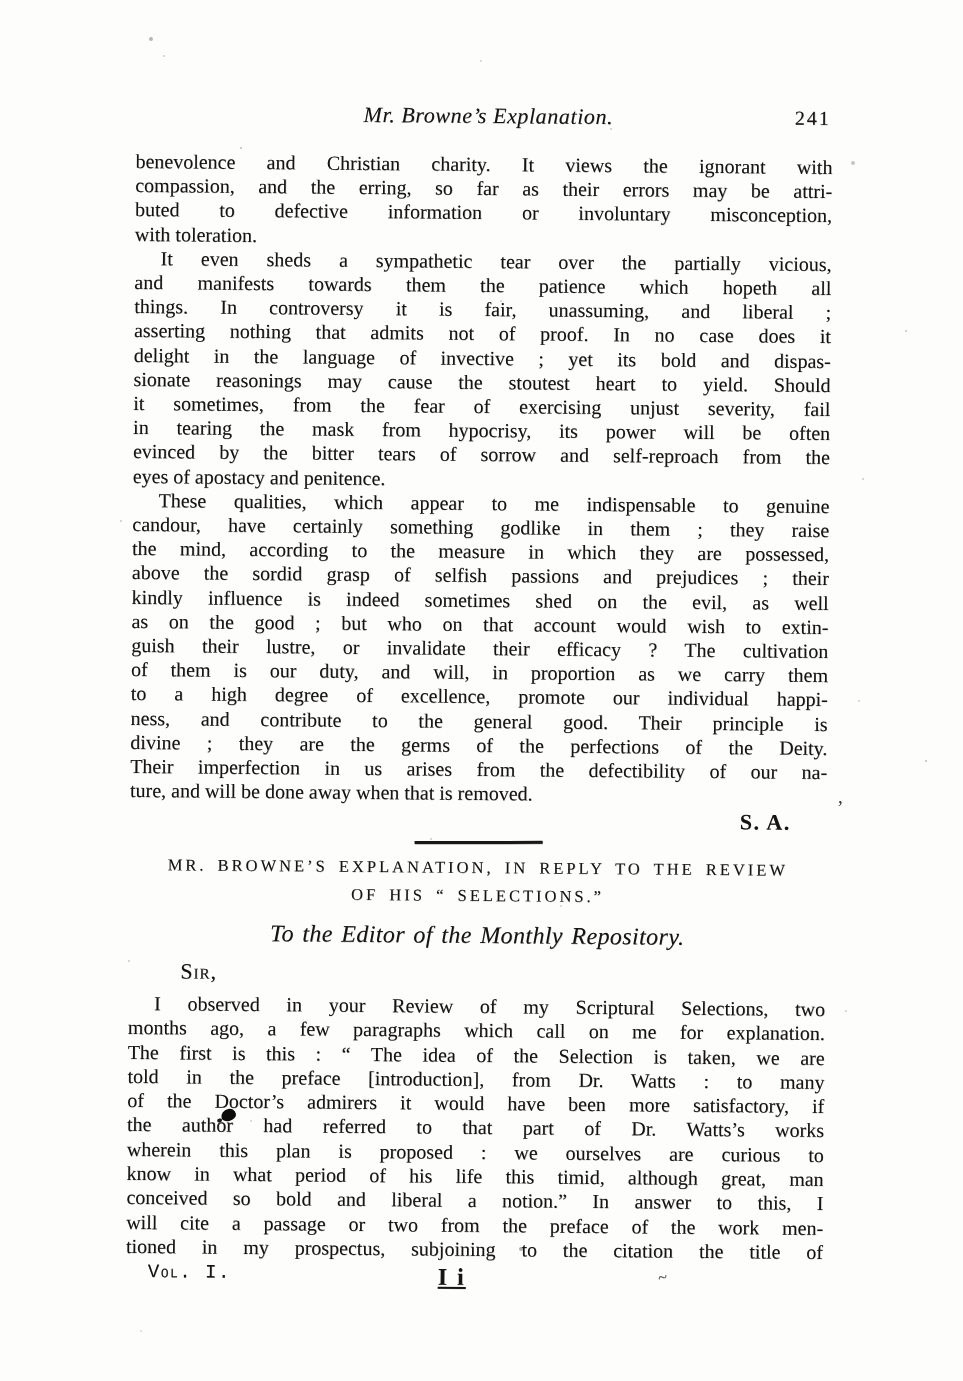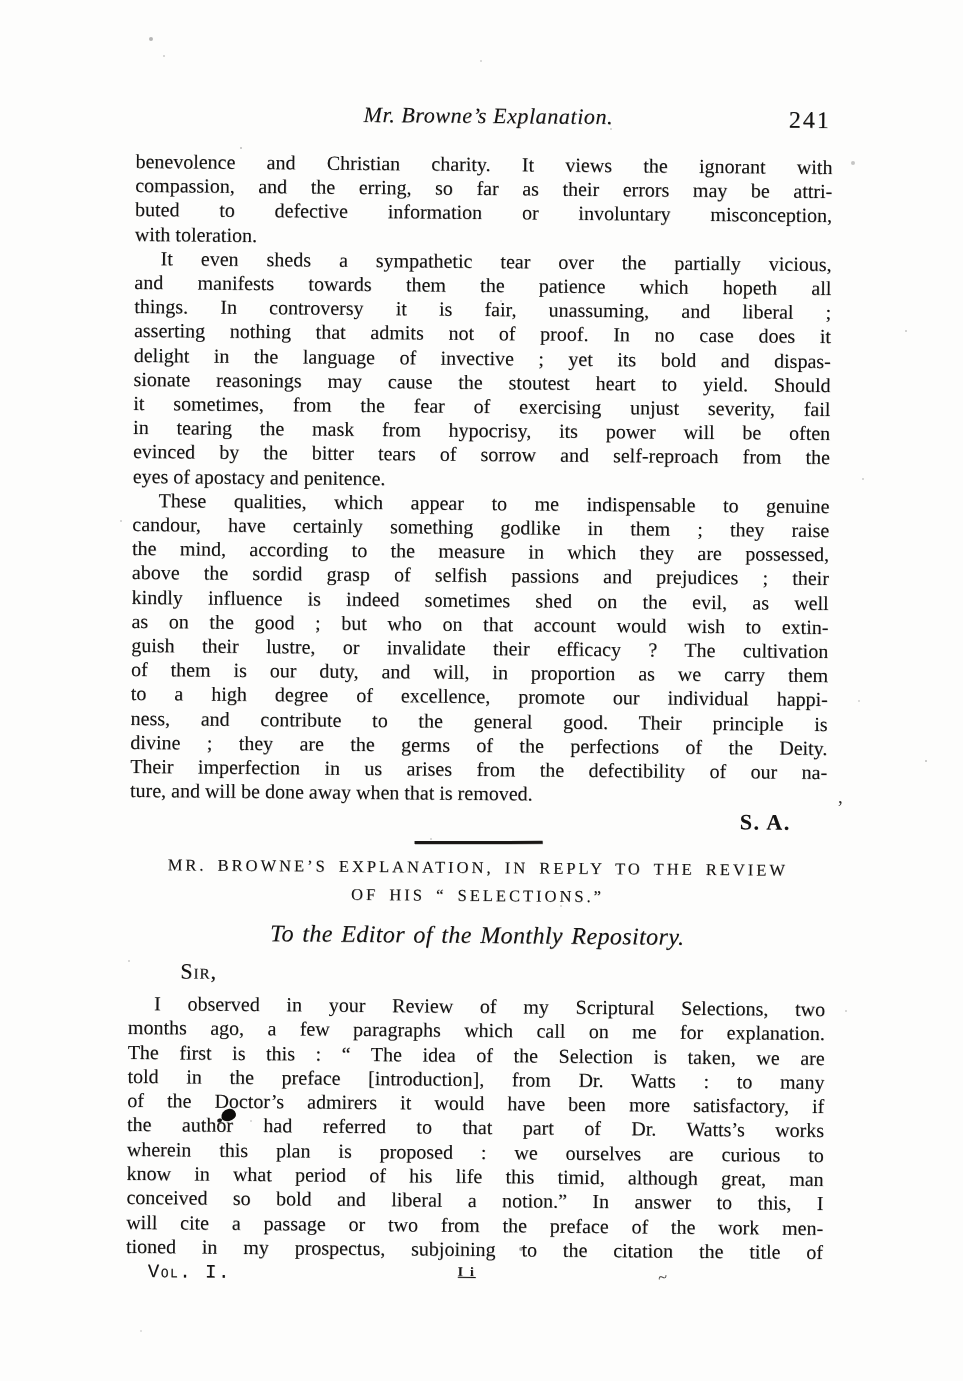--- a/index.html
+++ b/index.html
@@ -22,21 +22,21 @@
   }
   
   .running-head { position:relative; height:30px; }
   .running-title {
     display:block; text-align:center;
     font-style:italic; font-size:22px; letter-spacing:0.6px;
     padding-left:8px;
   }
   .page-number {
     position:absolute; right:2px; top:1px;
-    font-size:24px; letter-spacing:2px;
+    font-size:20px; letter-spacing:2px;
   }
   
   .bodytext { margin-top:19px; font-size:20px; line-height:24.2px; }
   p.para { margin:0; padding:0; }
   .line { display:block; text-align:justify; text-align-last:justify; white-space:normal; }
   .line.lastline { text-align-last:left; }
   .line.firstline { text-indent:26px; }
   .signature {
     text-align:right; padding-right:36px;
     font-size:22px; letter-spacing:1.5px; font-weight:bold;
@@ -55,21 +55,21 @@
     font-style:italic; font-size:24px; letter-spacing:0.4px; word-spacing:2px;
   }
   .salutation {
     margin-top:12px; padding-left:52px;
     font-variant:small-caps; font-size:22px; letter-spacing:1px;
   }
   .letter-body { margin-top:7px; font-size:20px; line-height:24.3px; }
   
   .footer-row { position:relative; margin-top:3px; height:26px; font-size:19px; }
   .volume { position:absolute; left:22px; font-variant:small-caps; letter-spacing:1.5px;font-family:Liberation Mono, monospace; }
-  .sig-mark { position:absolute; left:332px; font-size:13px; letter-spacing:2px; font-weight:bold;text-decoration:underline; }
+  .sig-mark { position:absolute; left:312px; font-size:24px; letter-spacing:2px; font-weight:bold;text-decoration:underline; }
   
   .ink-blot {
     position:absolute; left:221px; top:1109px;
     width:15px; height:12px; background:#0d0c0b;
     border-radius:58% 42% 55% 45% / 60% 55% 45% 40%;
     transform:rotate(-15deg);
   }
   .ink-blot::after {
     content:""; position:absolute; left:-5px; top:7px;
     width:5px; height:4px; background:#1a1918; border-radius:50%;

